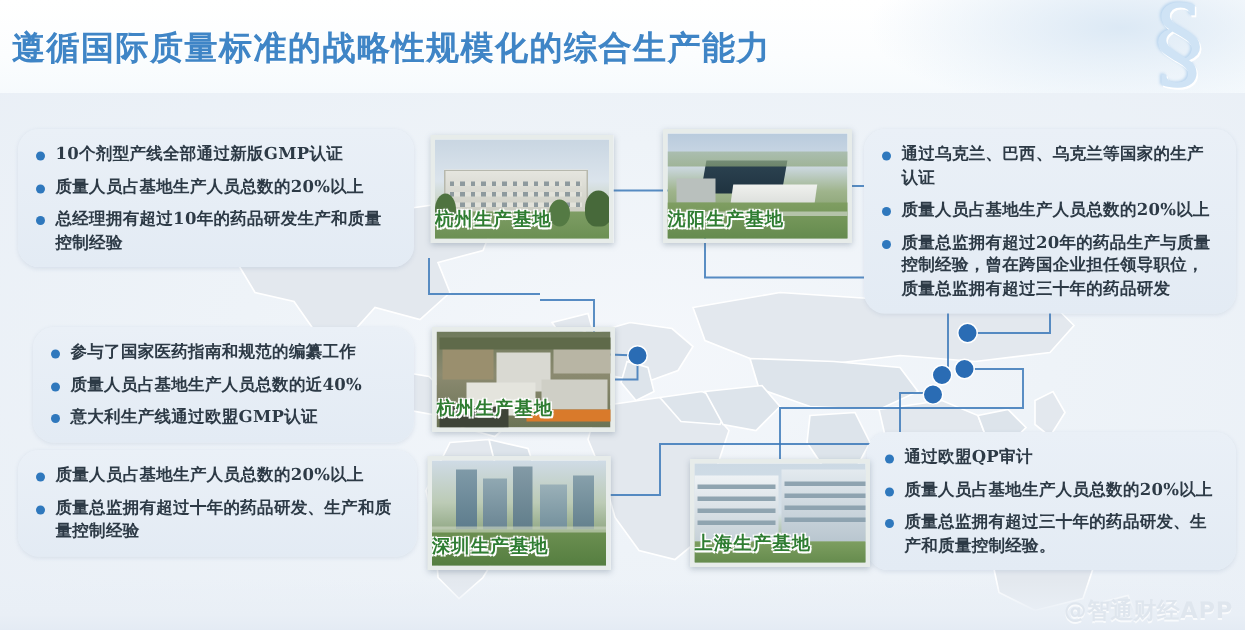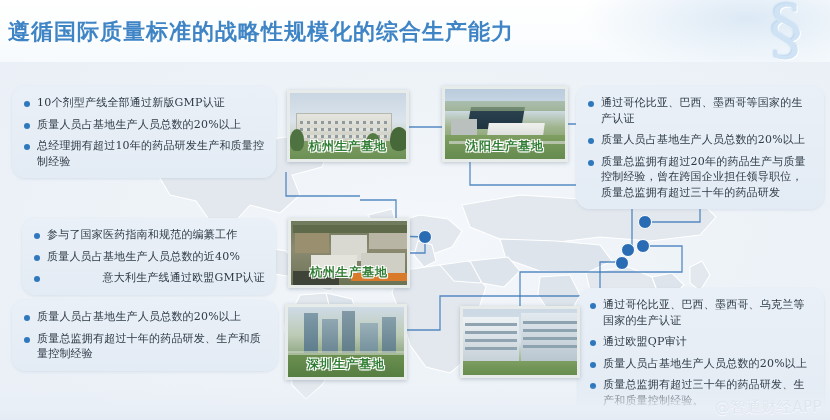--- a/index.html
+++ b/index.html
@@ -54,46 +54,47 @@
   .pin { fill:#2a6cb4; stroke:#ffffff; stroke-width:1; }
   
   .panel {
     position:absolute;
     background:linear-gradient(180deg,#eaf0f7 0%,#e3ebf4 100%);
     border-radius:14px;
     padding:9px 11px 9px 10px;
     box-shadow:0 1px 3px rgba(120,145,175,.18);
   }
   .bullet-row { display:flex; align-items:flex-start; margin-bottom:6px; }
-  .bullet-row:last-child { margin-bottom:0;justify-content:space-between; }
+  .bullet-row:last-child { margin-bottom:0; }
   .dot {
     flex:0 0 auto; width:6px; height:6px; border-radius:50%;
     background:#2f78bd; margin:6px 7px 0 2px;
   }
   .btext {
     font-size:11px; line-height:15.5px; color:#2d3a46;
     font-family:"DejaVu Serif","Liberation Serif",serif;
     letter-spacing:.2px;
+    font-weight:bold;
   }
   #panel-hangzhou { left:12px;  top:86px;  width:264px; }
   #panel-shenyang { left:576px; top:86px;  width:248px; }
   #panel-italy    { left:22px;  top:218px; width:254px; }
   #panel-shenzhen { left:12px;  top:300px; width:266px; }
   #panel-shanghai { left:578px; top:288px; width:246px; }
   
   .photo {
     position:absolute;
     border:3px solid #e7ecea;
     box-shadow:0 1px 4px rgba(90,110,130,.35);
     overflow:hidden;
   }
   .photo .img { position:absolute; inset:0; }
   .caption {
     position:absolute; left:0; right:0; bottom:4px;
-    text-align:center;
+    text-align:left;
     font-size:12px; font-weight:bold; letter-spacing:1px;
     font-family:Liberation Sans, sans-serif;
     color:#2f7d32;
     text-shadow:
       0 0 2px #ffffff, 1px 1px 0 #ffffff, -1px -1px 0 #ffffff,
       1px -1px 0 #ffffff, -1px 1px 0 #ffffff;
     white-space:nowrap;
   }
   #photo-hangzhou { left:287px; top:90px;  width:122px; height:72px; }
   #photo-shenyang { left:442px; top:86px;  width:126px; height:76px; }
@@ -103,21 +104,21 @@
   
   .sky-a { background:linear-gradient(180deg,#c9d6e2 0%,#dbe4ec 42%,#cfd9cf 58%,#7d9a63 100%); }
   .sky-b { background:linear-gradient(180deg,#b9cbdd 0%,#cfdbe6 30%,#9fb48c 55%,#6e8d56 100%); }
   .sky-c { background:linear-gradient(180deg,#6f7a5c 0%,#8b8a70 45%,#6b7355 100%); }
   .sky-d { background:linear-gradient(180deg,#cfdbe6 0%,#bccbb6 40%,#5e7f4b 100%); }
   .sky-e { background:linear-gradient(180deg,#ccd9e4 0%,#d7e2ea 50%,#9fb68d 78%,#6b8d55 100%); }
   .bld { position:absolute; }
   
   #watermark {
     position:absolute; right:8px; bottom:3px;
-    font-size:15px; font-weight:normal; color:#dfe6ee;
+    font-size:15px; font-weight:bold; color:#dfe6ee;
     font-family:"DejaVu Sans","Liberation Sans",sans-serif;
     letter-spacing:.5px; user-select:none;
     text-shadow:0 1px 0 rgba(255,255,255,.7);
   }
   #bottom-fade {
     position:absolute; left:0; bottom:0; width:830px; height:34px;
     background:linear-gradient(180deg,rgba(231,238,246,0) 0%,#e9eff6 70%,#e4ebf4 100%);
   }
 </style>
 </head>
@@ -207,21 +208,21 @@
     </div>
     <div class="bullet-row">
       <span class="dot"></span>
       <span class="btext">总经理拥有超过10年的药品研发生产和质量控制经验</span>
     </div>
   </div>
 
   <div class="panel" id="panel-shenyang">
     <div class="bullet-row">
       <span class="dot"></span>
-      <span class="btext">通过哥伦比亚、巴西、墨西哥等国家的生产认证</span>
+      <span class="btext">通过乌克兰、巴西、乌克兰等国家的生产认证</span>
     </div>
     <div class="bullet-row">
       <span class="dot"></span>
       <span class="btext">质量人员占基地生产人员总数的20%以上</span>
     </div>
     <div class="bullet-row">
       <span class="dot"></span>
       <span class="btext">质量总监拥有超过20年的药品生产与质量控制经验，曾在跨国企业担任领导职位，质量总监拥有超过三十年的药品研发</span>
     </div>
   </div>
@@ -246,24 +247,20 @@
       <span class="dot"></span>
       <span class="btext">质量人员占基地生产人员总数的20%以上</span>
     </div>
     <div class="bullet-row">
       <span class="dot"></span>
       <span class="btext">质量总监拥有超过十年的药品研发、生产和质量控制经验</span>
     </div>
   </div>
 
   <div class="panel" id="panel-shanghai">
-    <div class="bullet-row">
-      <span class="dot"></span>
-      <span class="btext">通过哥伦比亚、巴西、墨西哥、乌克兰等国家的生产认证</span>
-    </div>
     <div class="bullet-row">
       <span class="dot"></span>
       <span class="btext">通过欧盟QP审计</span>
     </div>
     <div class="bullet-row">
       <span class="dot"></span>
       <span class="btext">质量人员占基地生产人员总数的20%以上</span>
     </div>
     <div class="bullet-row">
       <span class="dot"></span>
@@ -331,17 +328,18 @@
       <div class="bld" style="left:2px;top:22px;width:52px;height:3px;background:#8fa4b0;"></div>
       <div class="bld" style="left:2px;top:30px;width:52px;height:3px;background:#8fa4b0;"></div>
       <div class="bld" style="left:2px;top:38px;width:52px;height:3px;background:#8fa4b0;"></div>
       <div class="bld" style="left:58px;top:4px;width:62px;height:48px;background:linear-gradient(180deg,#e3eaef,#b9c6cf);"></div>
       <div class="bld" style="left:60px;top:12px;width:58px;height:3px;background:#8ea3b0;"></div>
       <div class="bld" style="left:60px;top:20px;width:58px;height:3px;background:#8ea3b0;"></div>
       <div class="bld" style="left:60px;top:28px;width:58px;height:3px;background:#8ea3b0;"></div>
       <div class="bld" style="left:60px;top:36px;width:58px;height:3px;background:#8ea3b0;"></div>
       <div class="bld" style="left:0;top:52px;width:120px;height:20px;background:linear-gradient(180deg,#7d9e60,#5c8446);"></div>
     </div>
+    <div class="caption">上海生产基地</div>
   </div>
 
   <div id="bottom-fade"></div>
   <div id="watermark">@智通财经APP</div>
 </div>
 
 </body></html>

